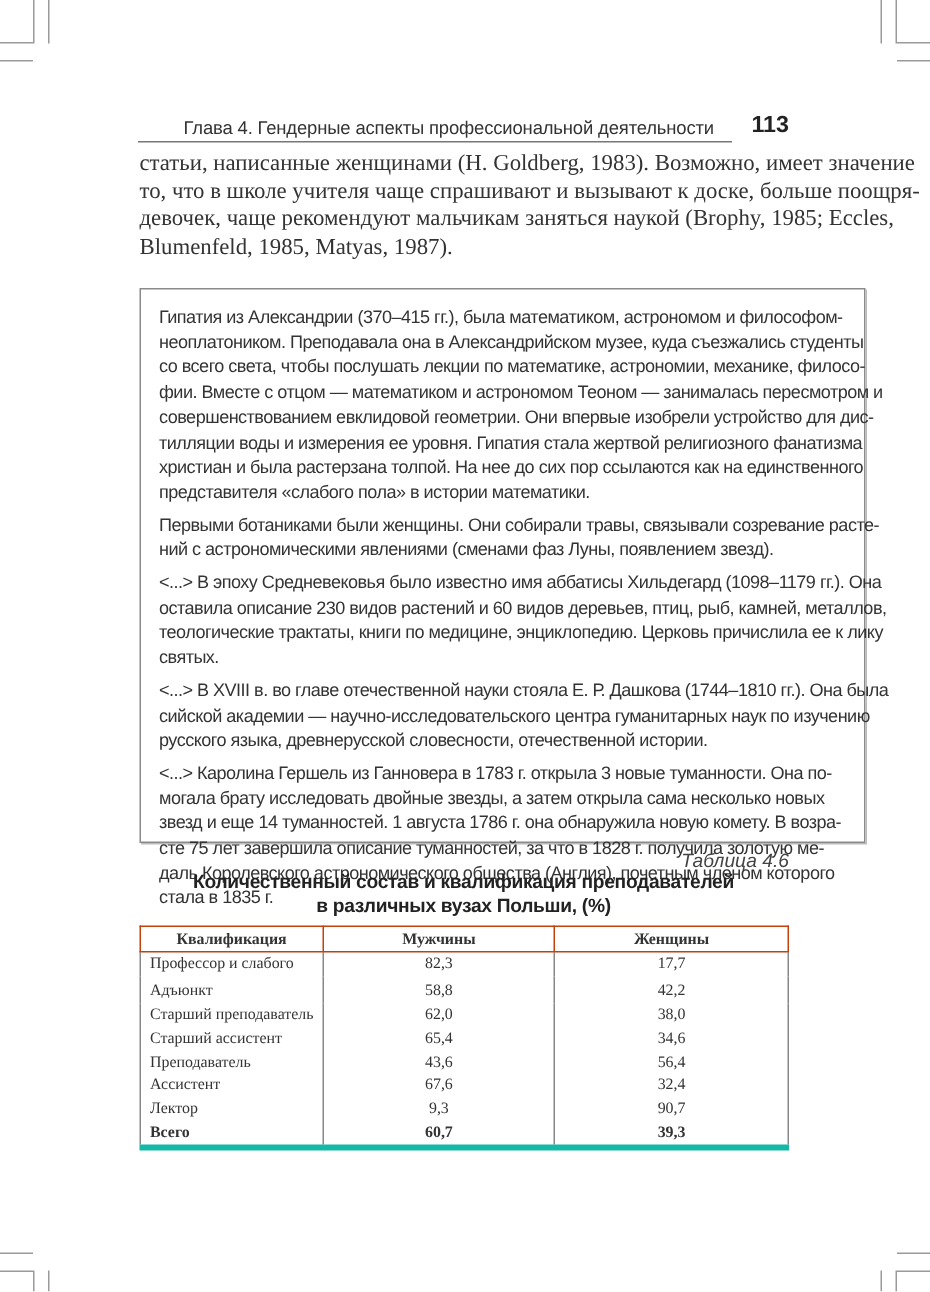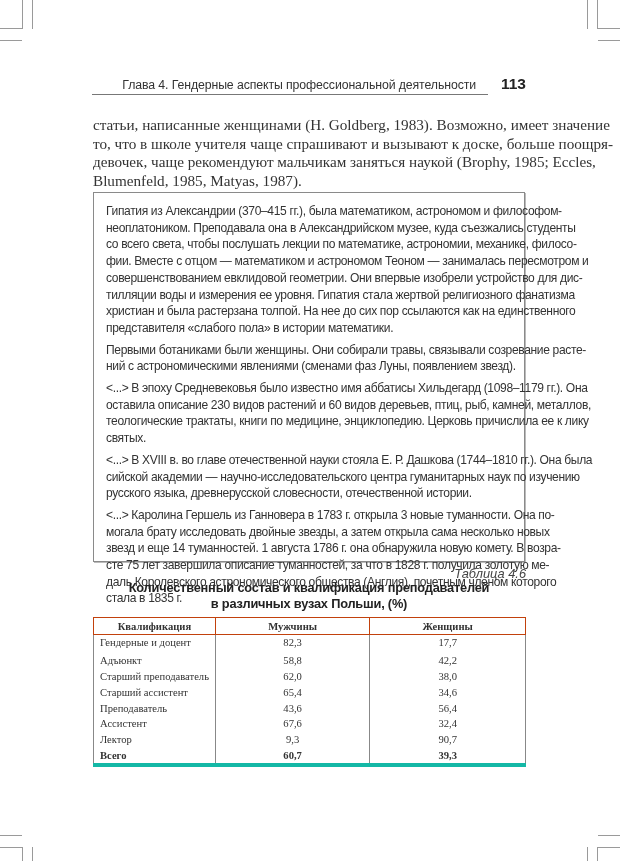--- a/index.html
+++ b/index.html
@@ -6,24 +6,24 @@
   body { width:620px; height:861px; position:relative; overflow:hidden; color:#222; }
   .crop { position:absolute; background:#9a9a9a; }
   .header { position:absolute; left:92px; top:74px; width:434px; height:24px; }
   .header-title { position:absolute; left:0; right:50px; top:4px; text-align:right;
     font-family:"Liberation Sans", sans-serif; font-size:12.3px; color:#333; letter-spacing:-0.1px; }
   .header-rule { position:absolute; left:0; right:38px; top:20px; height:1px; background:#777; }
   .page-number { position:absolute; right:0; top:1px; font-family:"Liberation Sans", sans-serif;
     font-weight:bold; font-size:15.5px; color:#222; }
   .body-text { position:absolute; left:93px; top:100px; width:432px;
     font-family:"Liberation Serif", serif; font-size:15.2px; line-height:18.6px; color:#333;
-    text-align:justify;margin-top:16px; }
+    text-align:justify; }
   .body-text .line { display:block; text-align-last:justify; white-space:nowrap; }
   .body-text .line.last { text-align-last:left; }
-  .box { position:absolute; left:93px; top:192px; width:432px; height:370px;
+  .box { position:absolute; left:93px; top:192px; width:484px; height:370px;
     border:1px solid #8a8a8a; box-shadow: 1px 1px 0 #bbb; box-sizing:border-box; }
   .box-inner { position:absolute; left:12px; top:10px; width:407px;
     font-family:"Liberation Sans", sans-serif; font-size:12.05px; line-height:16.7px; color:#333;
     letter-spacing:-0.35px; }
   .box-inner p { margin:0 0 5px 0; }
   .box-inner .ln { display:block; white-space:nowrap; text-align:justify; text-align-last:justify; }
   .box-inner .ln.end { text-align-last:left; }
   .table-number { position:absolute; right:94px; top:566px; font-family:"Liberation Sans", sans-serif;
     font-style:italic; font-size:12.8px; color:#444; }
   .table-title { position:absolute; left:93px; width:432px; top:580px; text-align:center;
@@ -122,21 +122,21 @@
     </colgroup>
   <thead>
     <tr>
       <th>Квалификация</th>
       <th>Мужчины</th>
       <th>Женщины</th>
     </tr>
   </thead>
   <tbody id="table-body">
       <tr>
-        <td class="name">Гендерные и доцент</td>
+        <td class="name">Профессор и слабого</td>
         <td class="num">82,3</td>
         <td class="num">17,7</td>
       </tr>
       <tr>
         <td class="name">Адъюнкт</td>
         <td class="num">58,8</td>
         <td class="num">42,2</td>
       </tr>
       <tr>
         <td class="name">Старший преподаватель</td>

